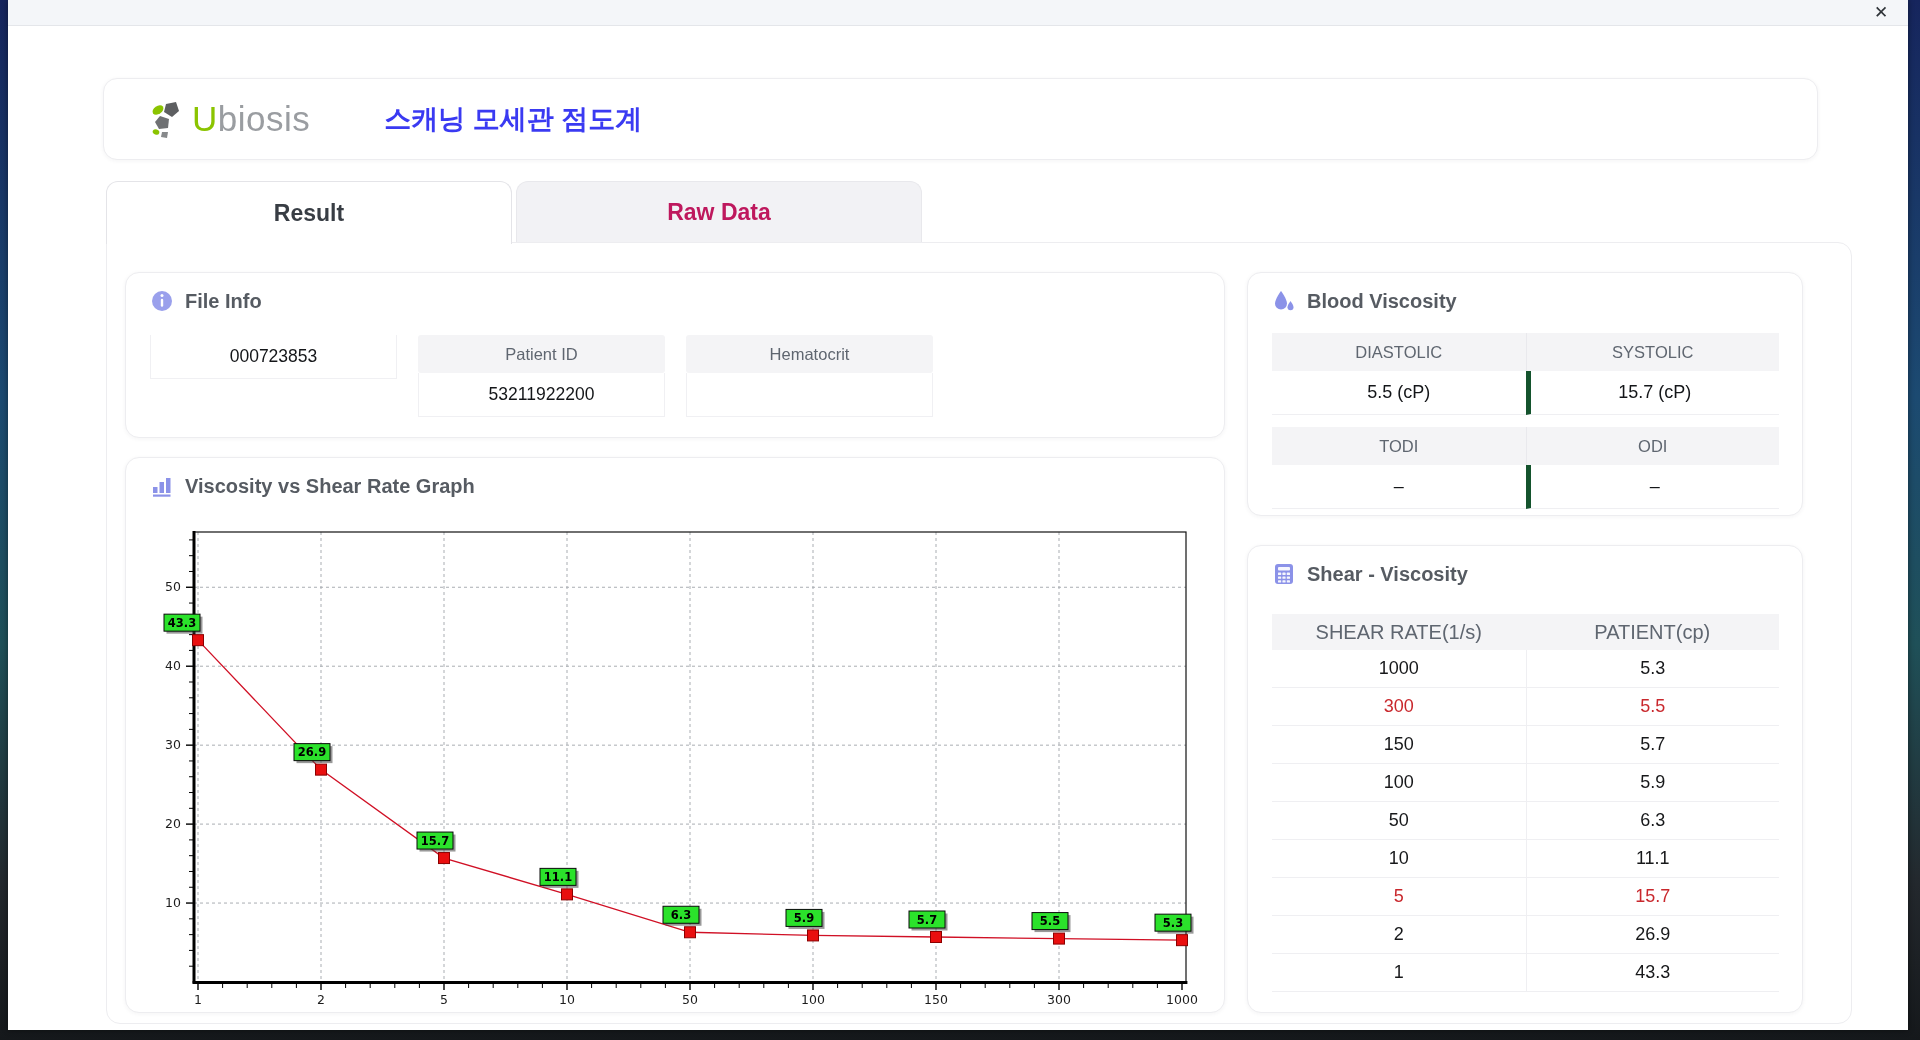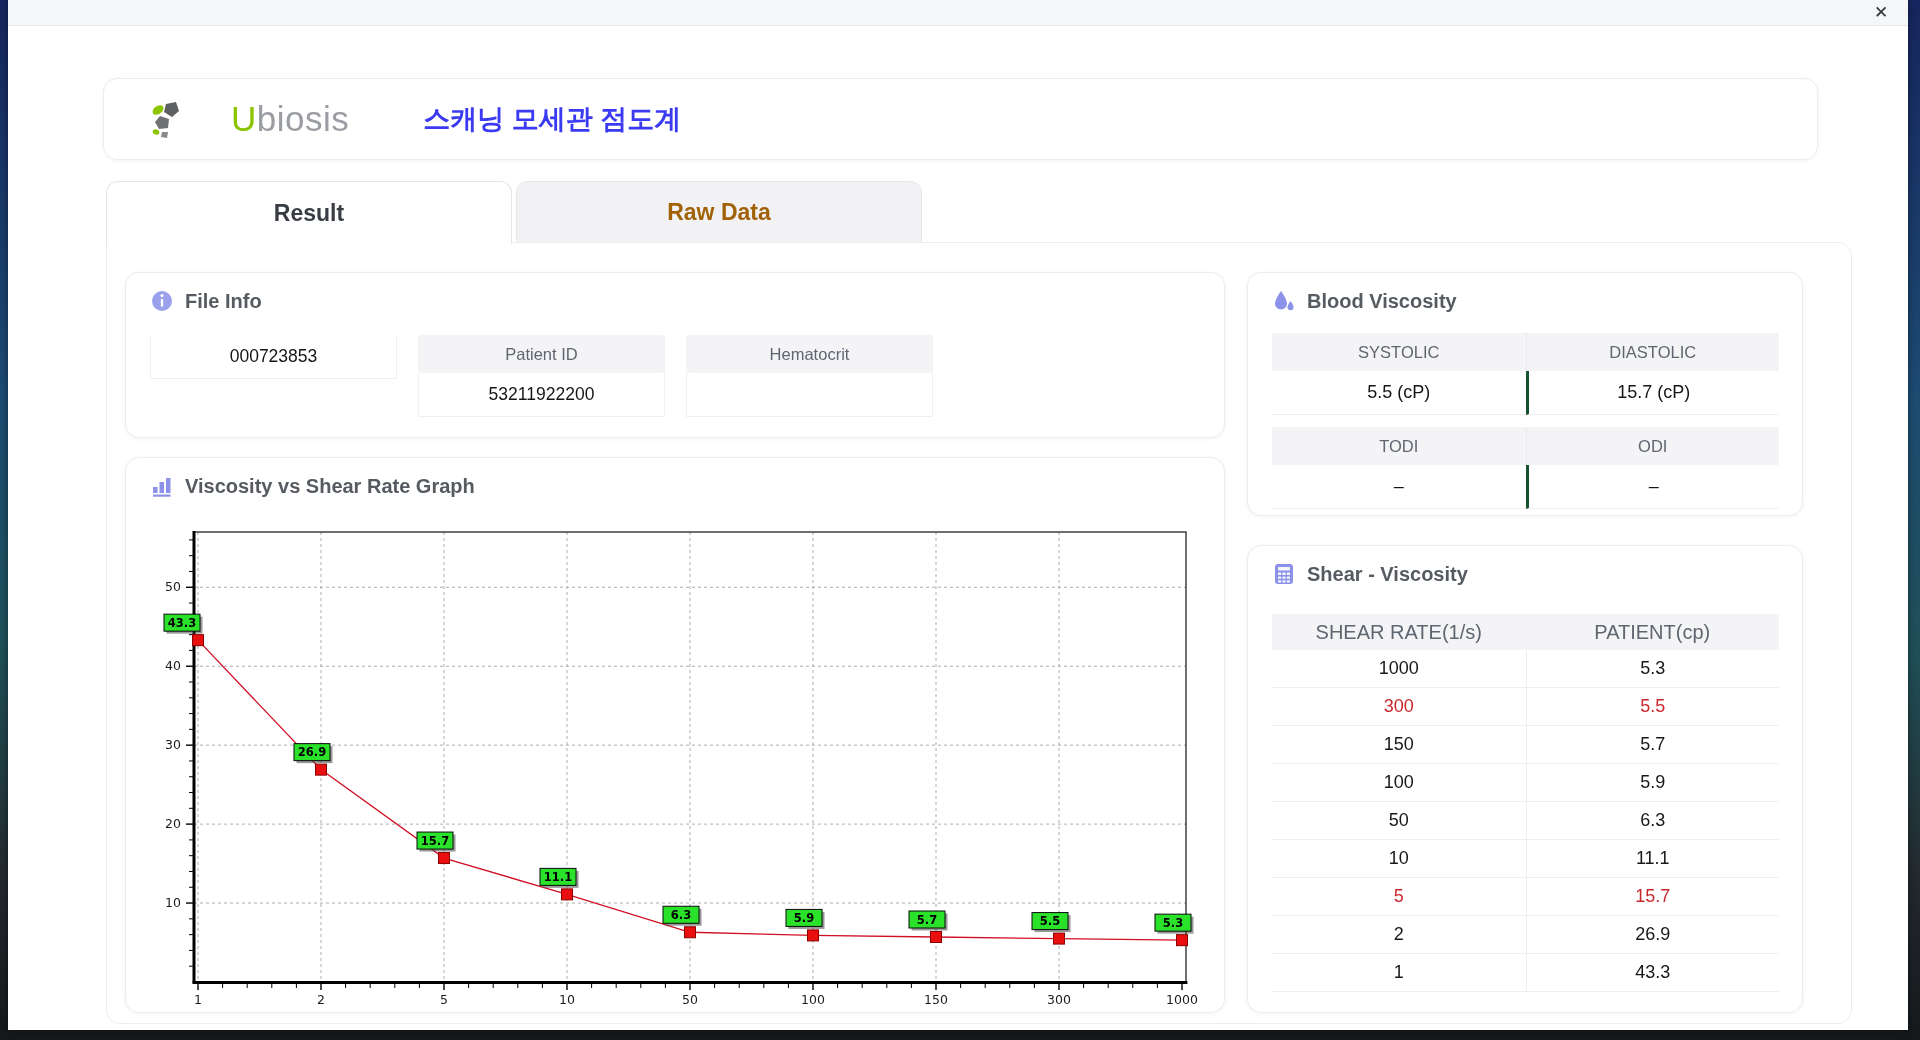--- a/index.html
+++ b/index.html
@@ -9,29 +9,29 @@
 
   
   .window { position:absolute; left:8px; top:0; width:1900px; height:1030px; background:#ffffff; box-shadow:0 0 6px rgba(0,0,0,.45); }
   .titlebar { position:absolute; left:0; top:0; width:100%; height:26px; background:#f4f6f9; border-bottom:1px solid #e4e6ea; }
   .close-btn { position:absolute; right:16px; top:2px; width:22px; height:22px; font-size:17px; line-height:22px; text-align:center; color:#2e3338; cursor:pointer; }
 
   
   .card { position:absolute; background:#fff; border:1px solid #ededf0; border-radius:14px; box-shadow:0 1px 4px rgba(30,40,60,.05); }
   .header-card { left:95px; top:78px; width:1715px; height:82px; display:flex; align-items:center; }
   .logo-wrap { display:flex; align-items:center; margin-left:42px; }
-  .logo-text { font-size:35px; letter-spacing:.5px; font-weight:500;margin-left:39px; }
+  .logo-text { font-size:35px; letter-spacing:.5px; font-weight:500; }
   .logo-u { color:#8bc400; }
   .logo-rest { color:#9a9da1; }
   .app-title { margin-left:74px; font-size:27px; font-weight:700; color:#3a3af2; }
 
   
   .tab { position:absolute; top:181px; width:406px; height:62px; border-radius:12px 12px 0 0; font-size:23px; font-weight:700; display:flex; align-items:center; justify-content:center; cursor:pointer; }
   .tab-active { left:98px; height:63px; background:#fff; border:1px solid #e4e4e8; border-bottom:none; color:#383d44; z-index:3; }
-  .tab-inactive { left:508px; background:#f2f2f5; border:1px solid #e8e8ec; border-bottom:none; color:#a16207;text-align:center; }
+  .tab-inactive { left:508px; background:#f2f2f5; border:1px solid #e8e8ec; border-bottom:none; color:#be185d;text-align:center; }
 
   .tab-panel { position:absolute; left:98px; top:242px; width:1746px; height:782px; background:#fff; border:1px solid #ededf0; border-radius:0 14px 14px 14px; }
 
   
   .fileinfo-card { left:117px; top:272px; width:1100px; height:166px; }
   .graph-card   { left:117px; top:457px; width:1100px; height:556px; }
   .bv-card      { left:1239px; top:272px; width:556px; height:244px; }
   .shear-card   { left:1239px; top:545px; width:556px; height:468px; }
 
   .sec-title { position:absolute; left:24px; top:16px; display:flex; align-items:center; gap:11px; }
@@ -44,21 +44,21 @@
   .fi-label { height:38px; background:#f4f4f6; border-radius:3px; color:#5f6670; font-size:16.5px; display:flex; align-items:center; justify-content:center; }
   .fi-value { height:44px; border:1px solid #f0f0f3; border-top:none; color:#141619; font-size:17.5px; display:flex; align-items:center; justify-content:center; }
 
   
   .bv-table { position:absolute; left:24px; top:60px; width:507px; }
   .bv-row { display:flex; }
   .bv-cell { width:50%; display:flex; align-items:center; justify-content:center; }
   .bv-head .bv-cell { height:38px; background:#f4f4f6; color:#5f6670; font-size:16.5px; }
   .bv-head .bv-cell + .bv-cell { border-left:1px solid #e9e9ed; }
   .bv-vals .bv-cell { height:44px; font-size:18px; color:#141619; border-bottom:1px solid #efeff2; }
-  .bv-vals .bv-cell + .bv-cell { border-left:3px solid #14532d; }
+  .bv-vals .bv-cell + .bv-cell { border-left:5px solid #14532d; }
   .bv-gap { height:12px; }
 
   
   .sh-table { position:absolute; left:24px; top:68px; width:507px; }
   .sh-head { display:flex; height:36px; background:#f4f4f6; }
   .sh-head div { width:50%; display:flex; align-items:center; justify-content:center; color:#5f6670; font-size:20px; }
   .sh-row { display:flex; height:38px; border-bottom:1px solid #efeff2; }
   .sh-row div { width:50%; display:flex; align-items:center; justify-content:center; font-size:18px; color:#17181a; }
   .sh-row div + div { border-left:1px solid #efeff2; }
   .sh-row.hl div { color:#c9282d; }
@@ -269,22 +269,22 @@
   <div class="card bv-card">
     <div class="sec-title">
       <svg class="sec-icon" viewBox="0 0 24 24">
         <path d="M9 2 C9 2 3 10 3 14.5 a6 6 0 0 0 12 0 C15 10 9 2 9 2 Z" fill="#8b92e8"></path>
         <path d="M18.5 12 C18.5 12 15.5 16 15.5 18.2 a3 3 0 0 0 6 0 C21.5 16 18.5 12 18.5 12 Z" fill="#8b92e8"></path>
       </svg>
       <span class="txt">Blood Viscosity</span>
     </div>
     <div class="bv-table">
         <div class="bv-row bv-head">
+          <div class="bv-cell">DIASTOLIC</div>
           <div class="bv-cell">SYSTOLIC</div>
-          <div class="bv-cell">DIASTOLIC</div>
         </div>
         <div class="bv-row bv-vals">
           <div class="bv-cell">5.5 (cP)</div>
           <div class="bv-cell">15.7 (cP)</div>
         </div>
         <div class="bv-gap"></div>
         <div class="bv-row bv-head">
           <div class="bv-cell">TODI</div>
           <div class="bv-cell">ODI</div>
         </div>

